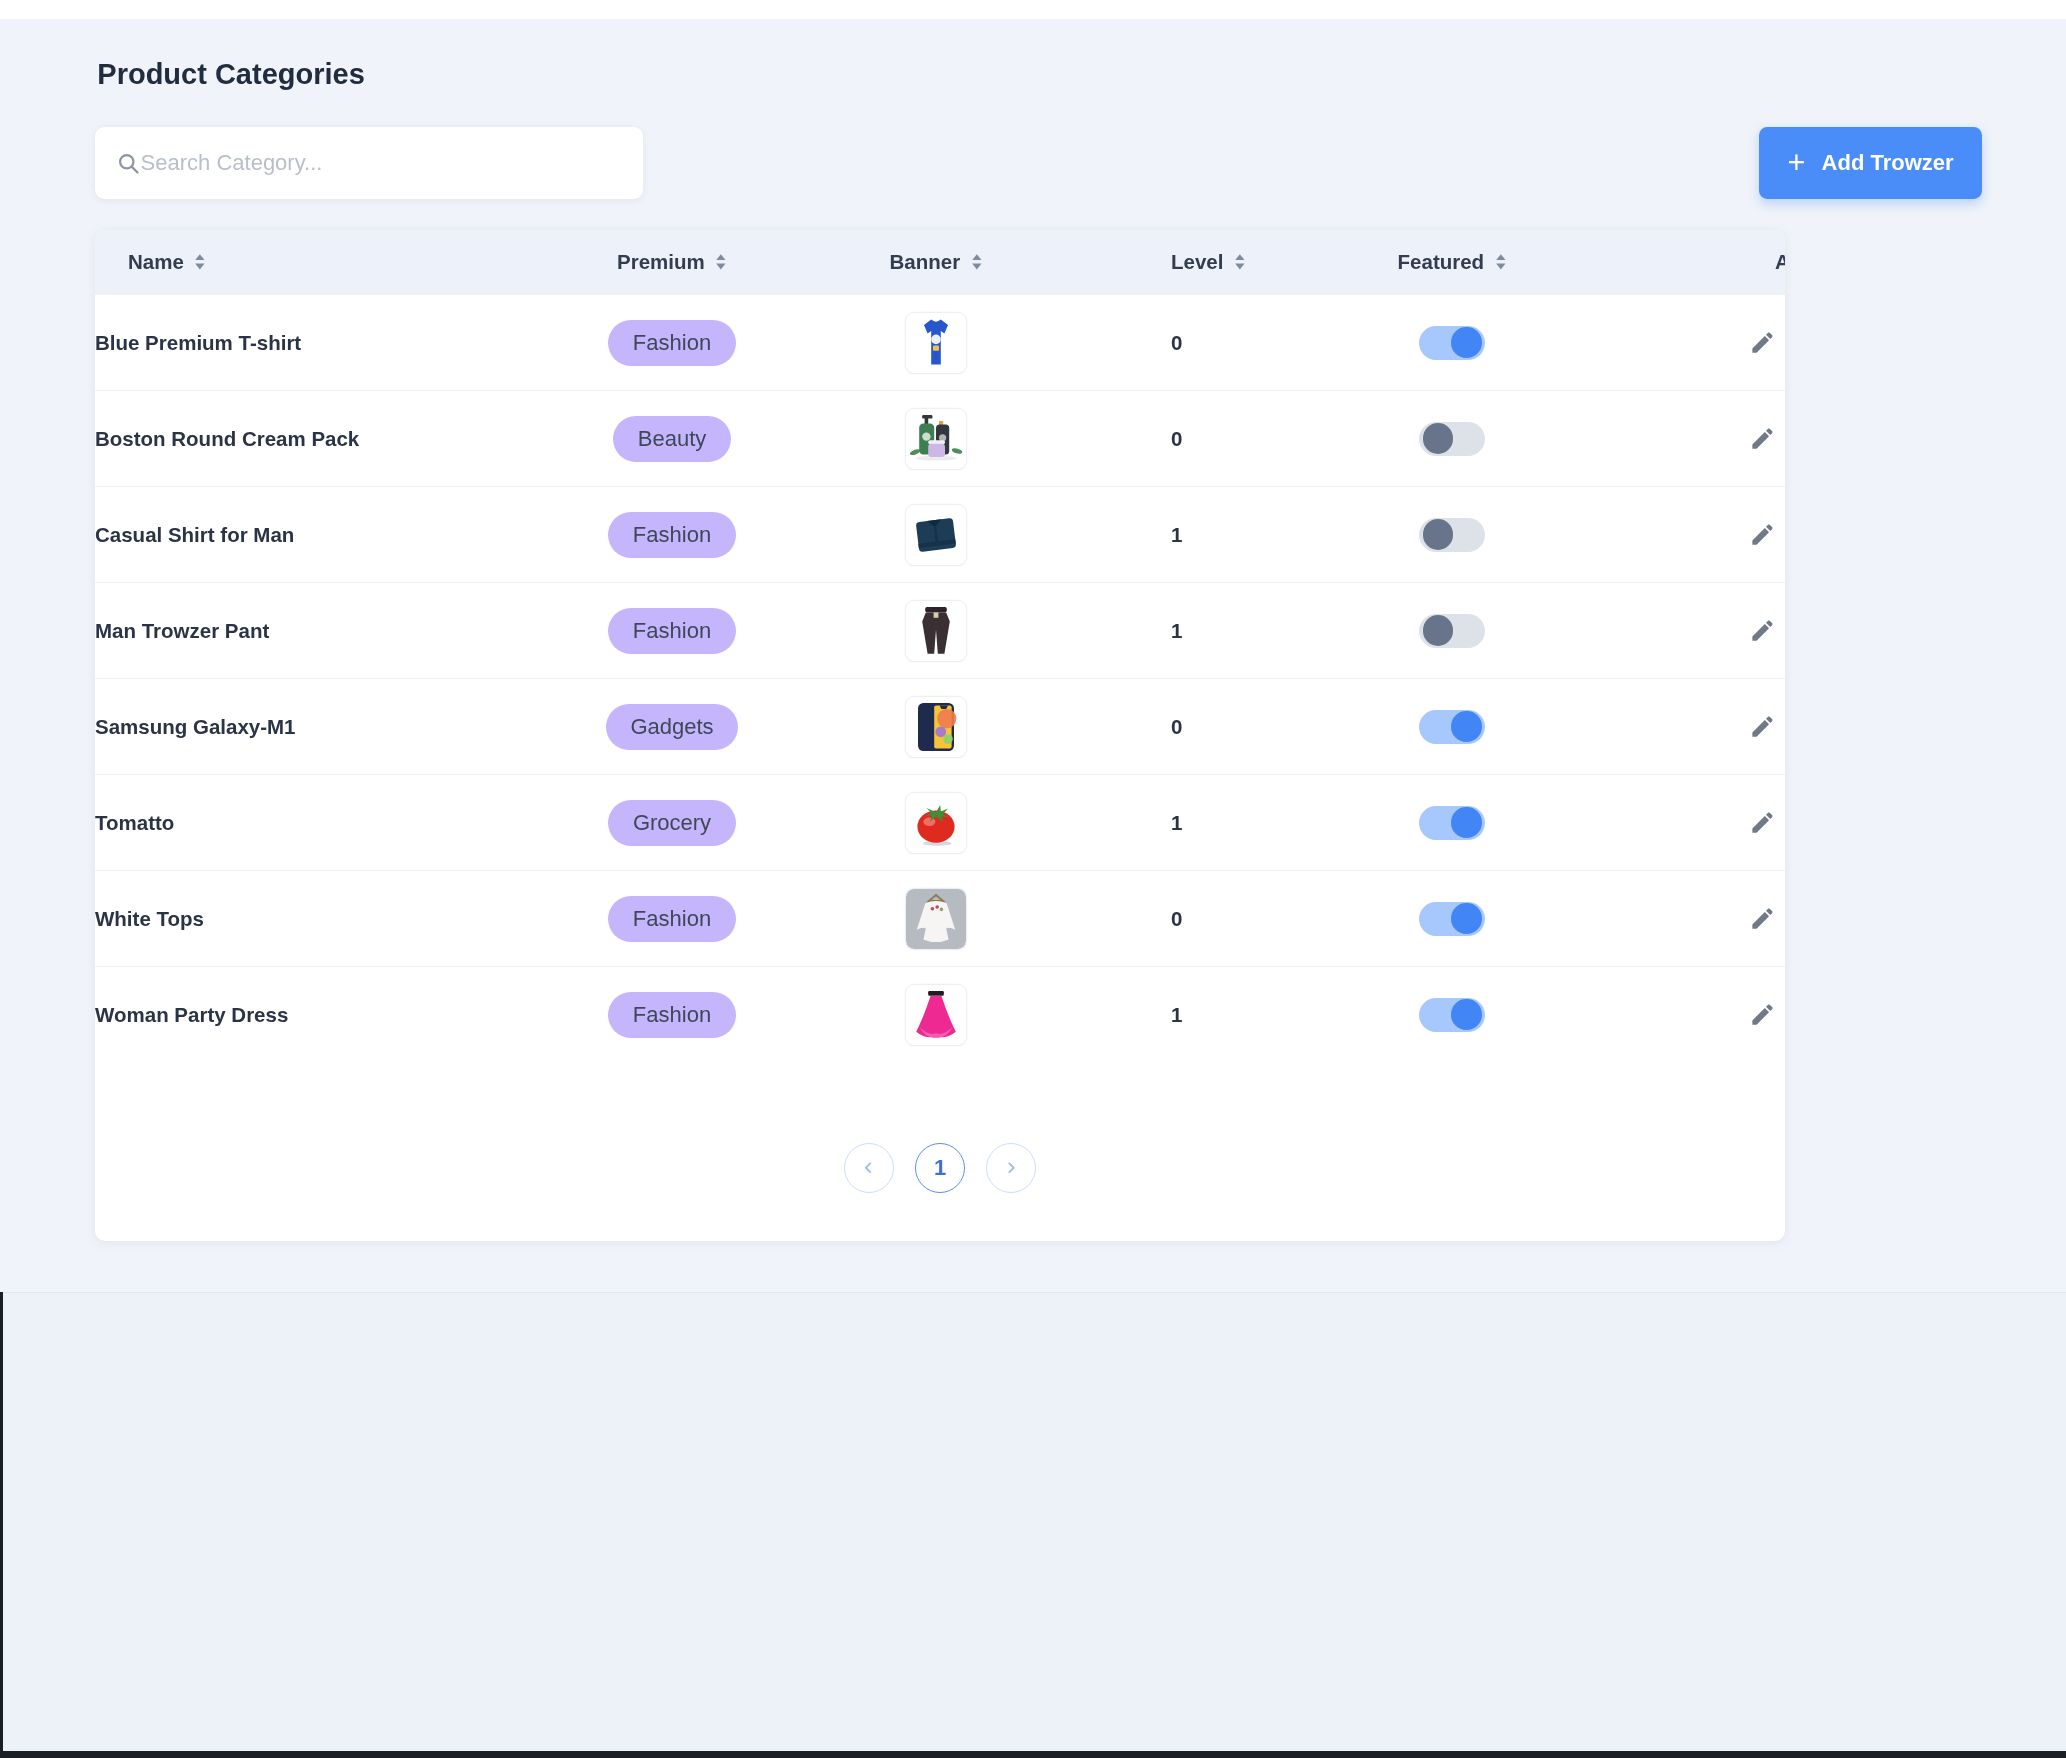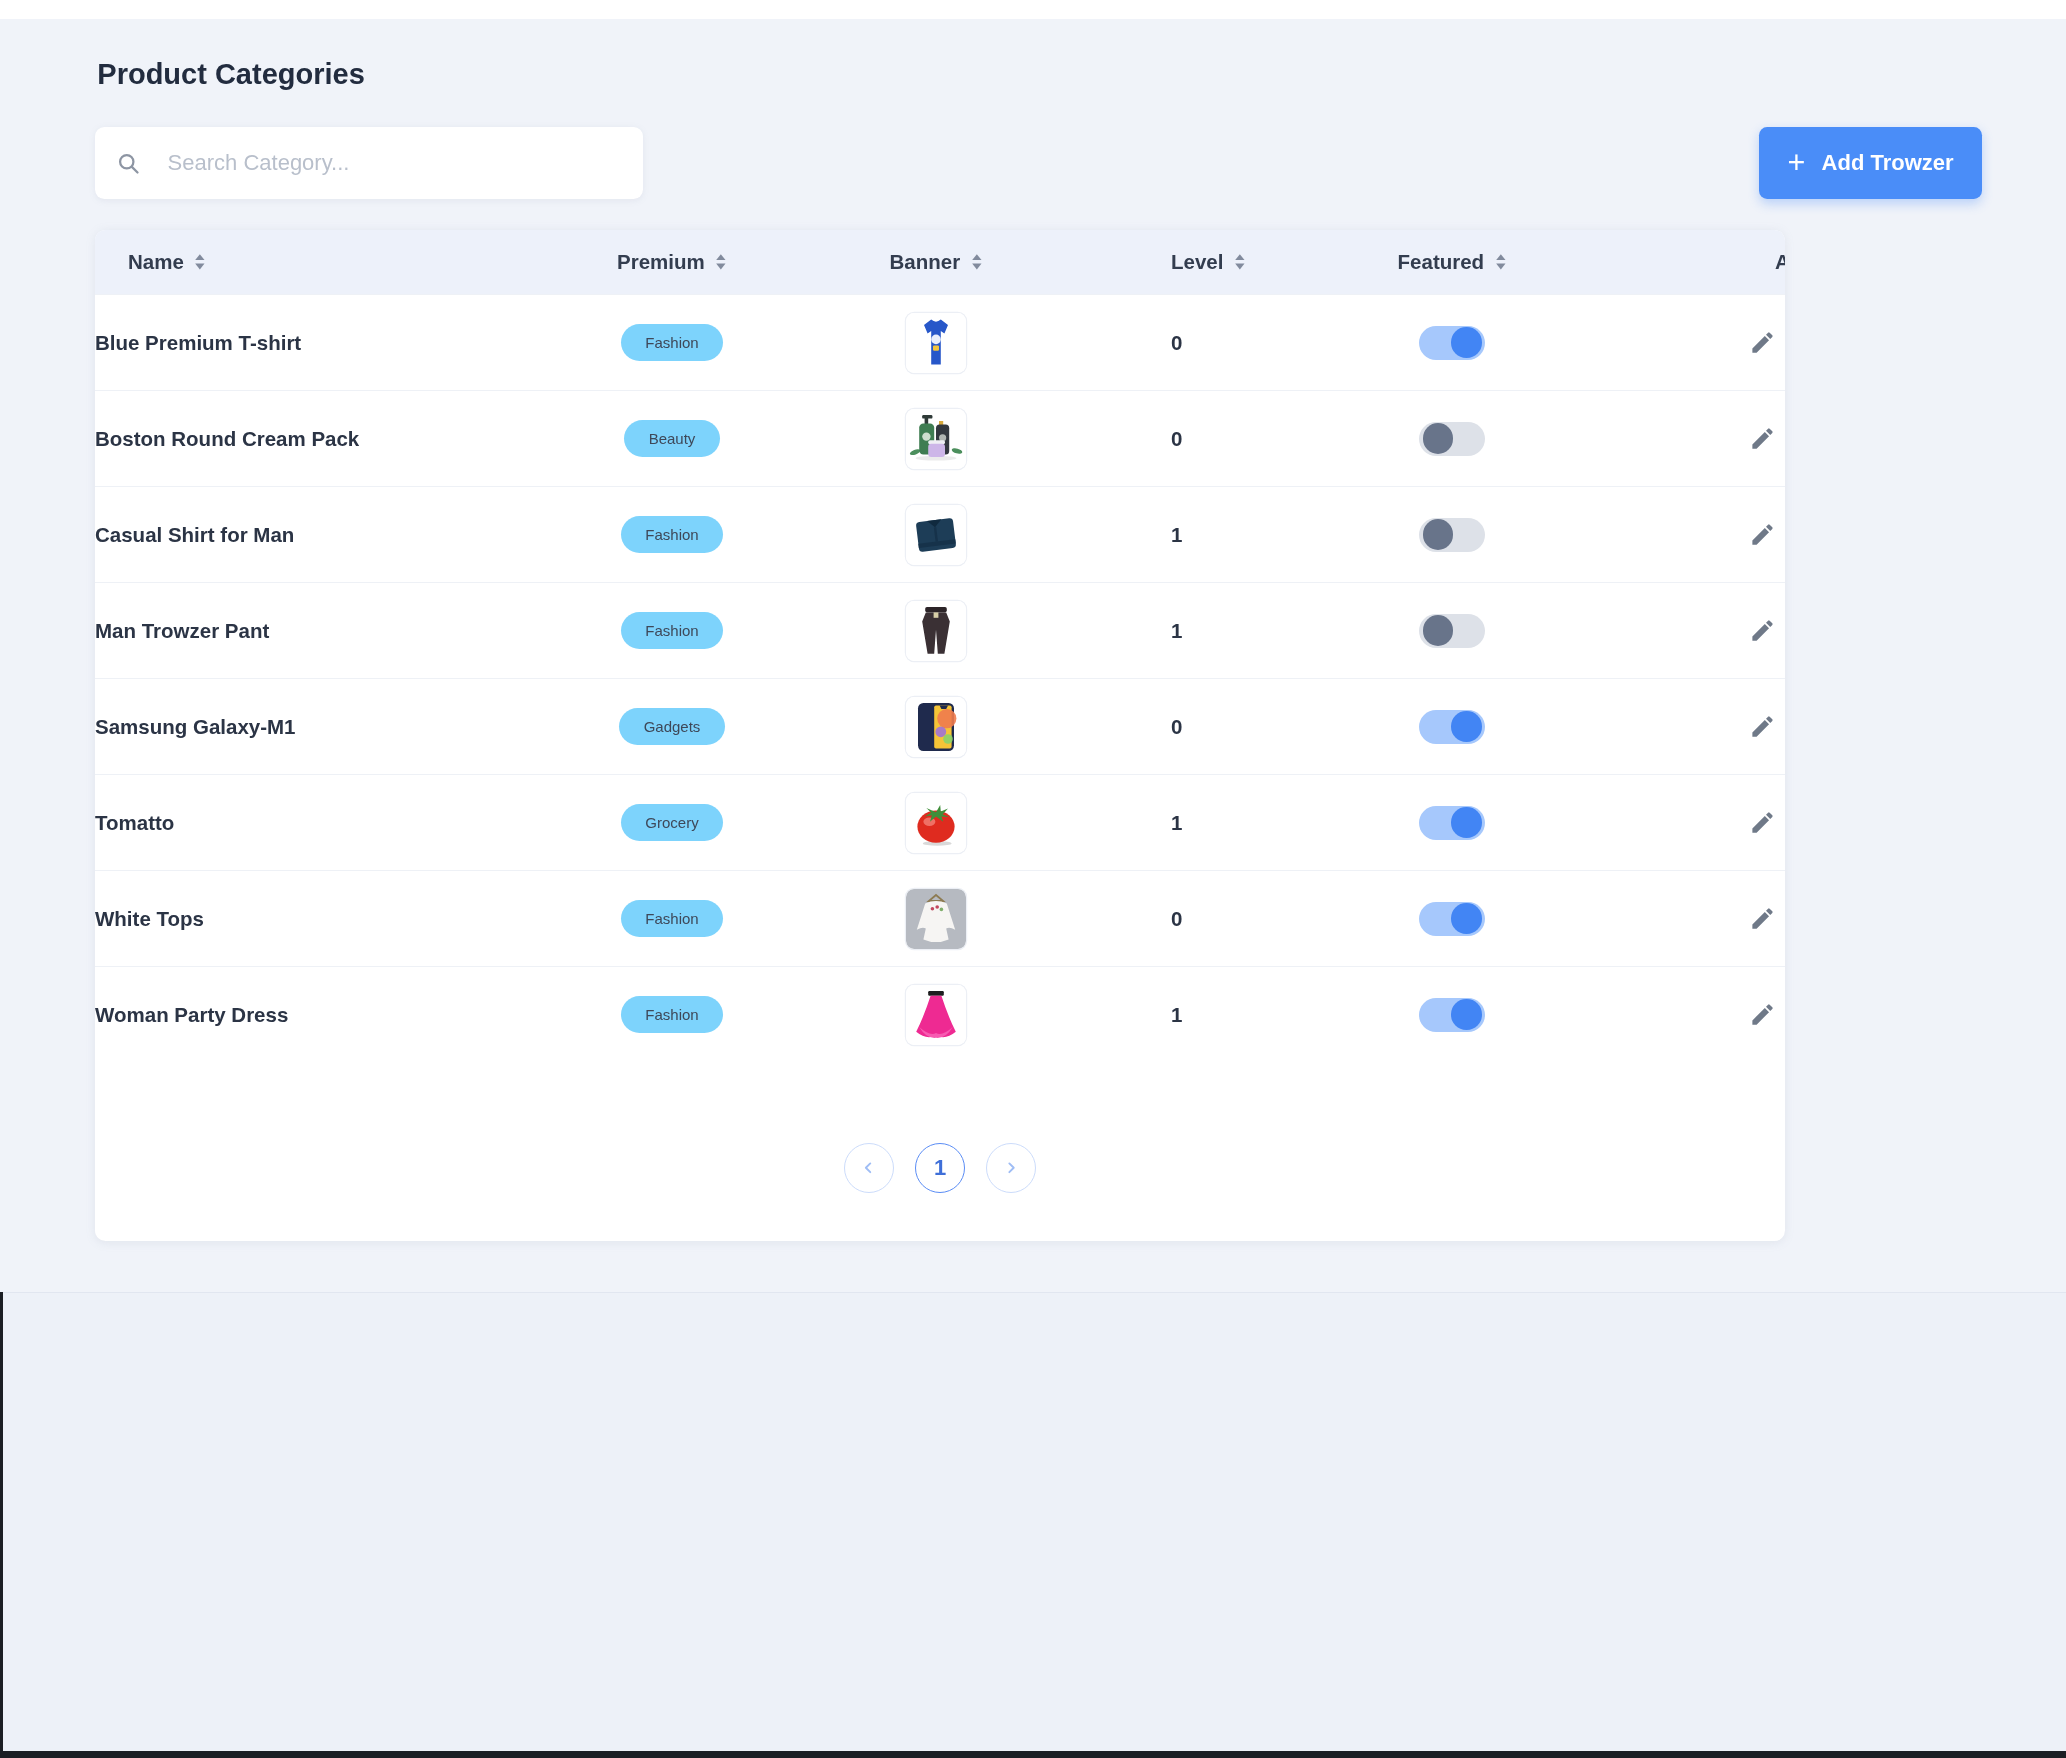--- a/index.html
+++ b/index.html
@@ -17,21 +17,21 @@
   .edge-left { position:absolute; left:0; top:1292px; width:2.9px; height:466px; background:#1b1e24; }
   .edge-bottom { position:absolute; left:0; bottom:0; width:100%; height:7px; background:#1b1e24; }
 
   .content { position:absolute; left:95px; top:19px; width:1887px; }
 
   .page-title { margin:38px 0 0 2.3px; font-size:29px; line-height:34px; font-weight:700; color:#222c3f; }
 
   .toolbar { margin-top:36px; display:flex; justify-content:space-between; align-items:center; }
   .search-box {
     width:548px; height:72px; background:#ffffff; border-radius:9.4px;
-    display:flex; align-items:center; padding:16px 21px; gap:27px;
+    display:flex; align-items:center; padding:16px 21px; gap:0;
     box-shadow:0 1.2px 5.9px rgba(140,152,175,.12);
   }
   .search-box svg { flex:0 0 auto; }
   .search-input {
     border:none; outline:none; background:transparent; width:100%;
     font-family:"Liberation Sans", sans-serif; font-size:22px; color:#6b7484;
   }
   .search-input::placeholder { color:#b8bfcb; }
   .add-btn {
     min-width:223px; height:72px; border:none; cursor:pointer;
@@ -52,22 +52,22 @@
   .th-name   { padding-left:33px; }
   .th-category, .th-banner, .th-featured { justify-content:center; }
   .th-level  { padding-left:103px; }
   .th-action { justify-content:center; padding-left:82px; }
   .sort { display:inline-flex; }
 
   .tr { height:96px; border-top:1.2px solid #eef1f6; font-size:20.5px; }
   .td-name { font-weight:700; color:#2b3445; }
   .td-cat, .td-banner, .td-feat { display:flex; justify-content:center; }
   .pill {
-    background:#7dd3fc; color:#3e4859; border-radius:26px;
-    padding:10px 24.6px; font-size:15px; font-weight:500; white-space:nowrap;
+    background:#c4b5fd; color:#3e4859; border-radius:26px;
+    padding:10px 24.6px; font-size:22px; font-weight:500; white-space:nowrap;
   }
   .banner {
     width:60px; height:60px; border-radius:8.2px; overflow:hidden; display:block;
     background:#ffffff; box-shadow:0 0 0 1.2px #eceff5;
   }
   .banner svg { display:block; width:100%; height:100%; }
   .td-level { padding-left:103px; font-weight:700; color:#2b3445; }
 
   .toggle { position:relative; width:66px; height:34px; border-radius:17px; cursor:pointer; display:inline-block; }
   .toggle .knob { position:absolute; top:1.8px; width:30.5px; height:30.5px; border-radius:50%; }

